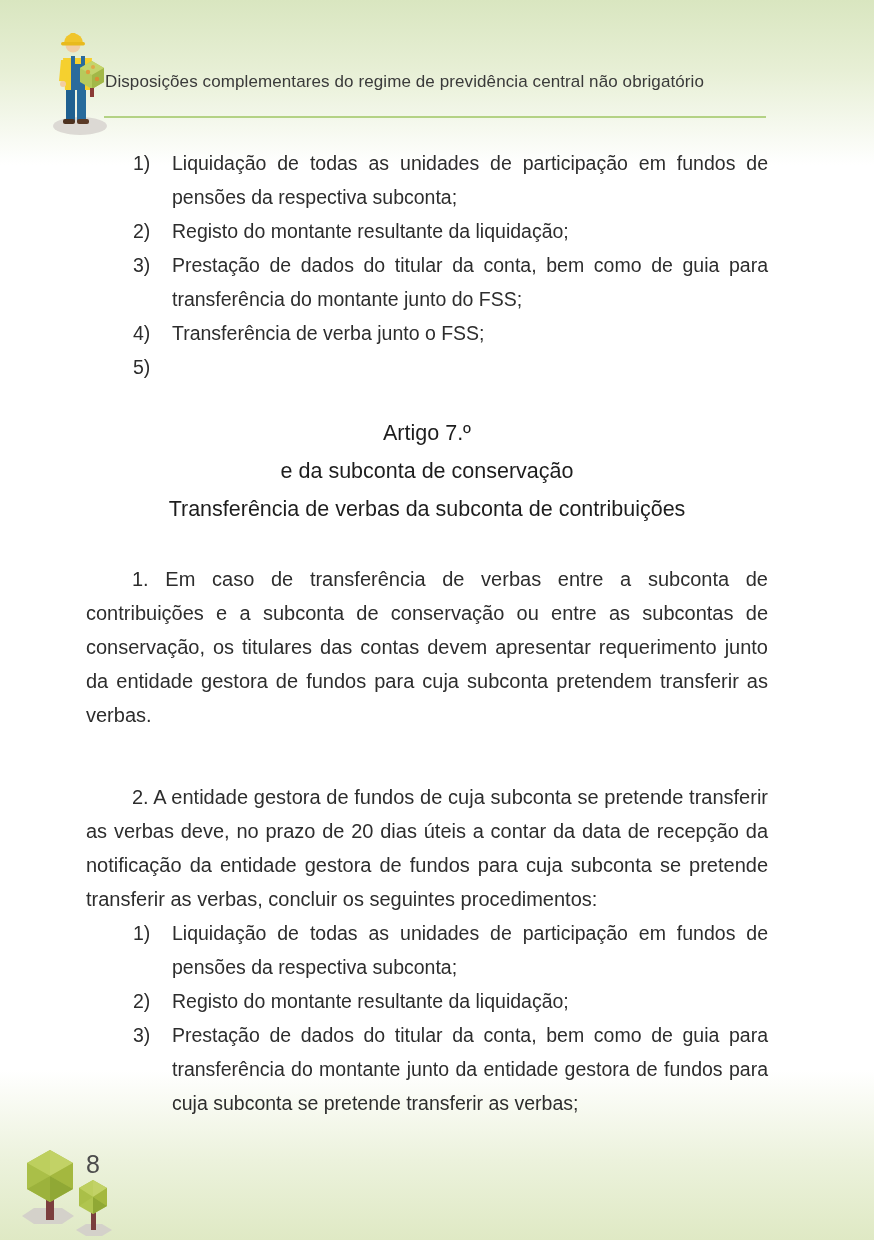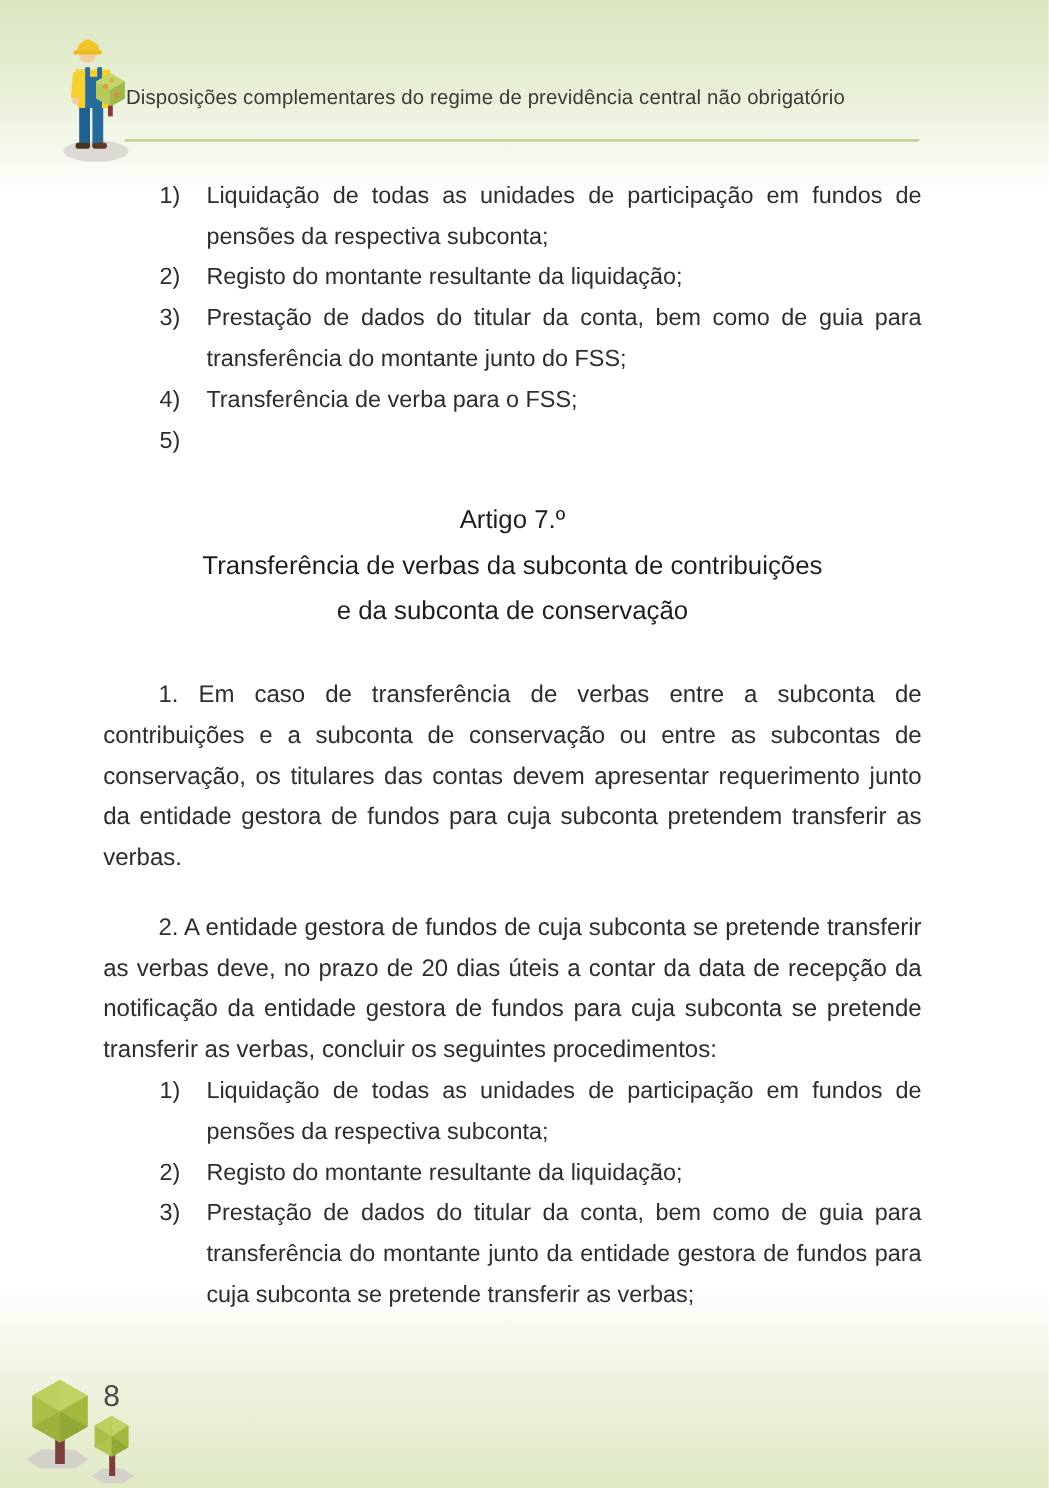--- a/index.html
+++ b/index.html
@@ -27,21 +27,21 @@
   .li-num{flex:none;width:39px;}
   .li-text{flex:1;text-align:justify;}
   .article-heading{margin-top:30px;text-align:center;}
   .article-heading .h-line{
     margin:0;font-size:21.5px;font-weight:normal;line-height:38px;color:#1d1d1d;
   }
   .para{
     margin:0;margin-top:34px;font-size:20px;line-height:34px;
     text-align:justify;text-indent:46px;
   }
-  .para.second{margin-top:24px;}
+  .para.second{margin-top:48px;}
   
   .page-number{
     position:absolute;left:86px;top:1150px;font-size:25px;color:#4c4c4c;
   }
   .worker-illustration{position:absolute;left:50px;top:24px;}
   .trees-illustration{position:absolute;left:16px;top:1146px;}
 </style>
 </head>
 <body>
 
@@ -87,31 +87,31 @@
       <div class="li">
         <span class="li-num">2)</span>
         <span class="li-text">Registo do montante resultante da liquidação;</span>
       </div>
       <div class="li">
         <span class="li-num">3)</span>
         <span class="li-text">Prestação de dados do titular da conta, bem como de guia para transferência do montante junto do FSS;</span>
       </div>
       <div class="li">
         <span class="li-num">4)</span>
-        <span class="li-text">Transferência de verba para o FSS;</span>
+        <span class="li-text">Transferência de verba junto o FSS;</span>
       </div>
       <div class="li">
         <span class="li-num">5)</span>
       </div>
     </div>
 
     <section class="article-heading">
       <h2 class="h-line">Artigo 7.º</h2>
+      <h3 class="h-line">e da subconta de conservação</h3>
       <h3 class="h-line">Transferência de verbas da subconta de contribuições</h3>
-      <h3 class="h-line">e da subconta de conservação</h3>
     </section>
 
     <p class="para">1. Em caso de transferência de verbas entre a subconta de contribuições e a subconta de conservação ou entre as subcontas de conservação, os titulares das contas devem apresentar requerimento junto da entidade gestora de fundos para cuja subconta pretendem transferir as verbas.</p>
     <p class="para second">2. A entidade gestora de fundos de cuja subconta se pretende transferir as verbas deve, no prazo de 20 dias úteis a contar da data de recepção da notificação da entidade gestora de fundos para cuja subconta se pretende transferir as verbas, concluir os seguintes procedimentos:</p>
 
     <div class="doc-list">
       <div class="li">
         <span class="li-num">1)</span>
         <span class="li-text">Liquidação de todas as unidades de participação em fundos de pensões da respectiva subconta;</span>
       </div>

